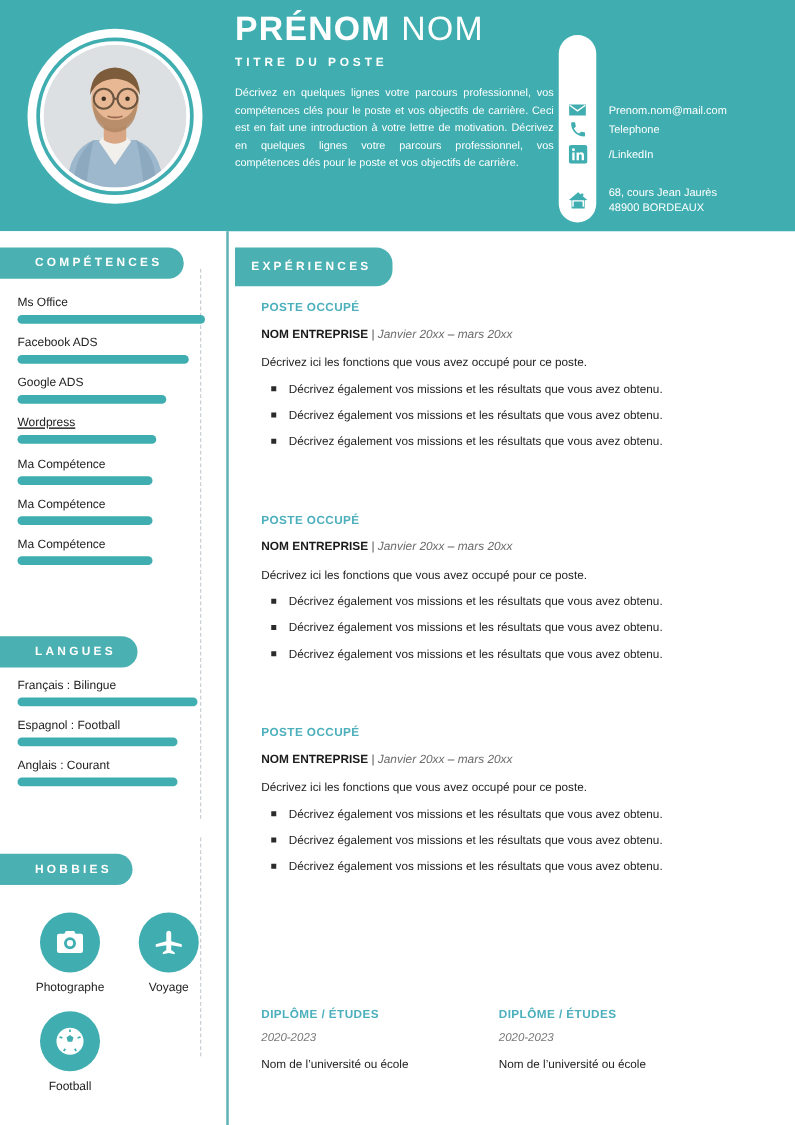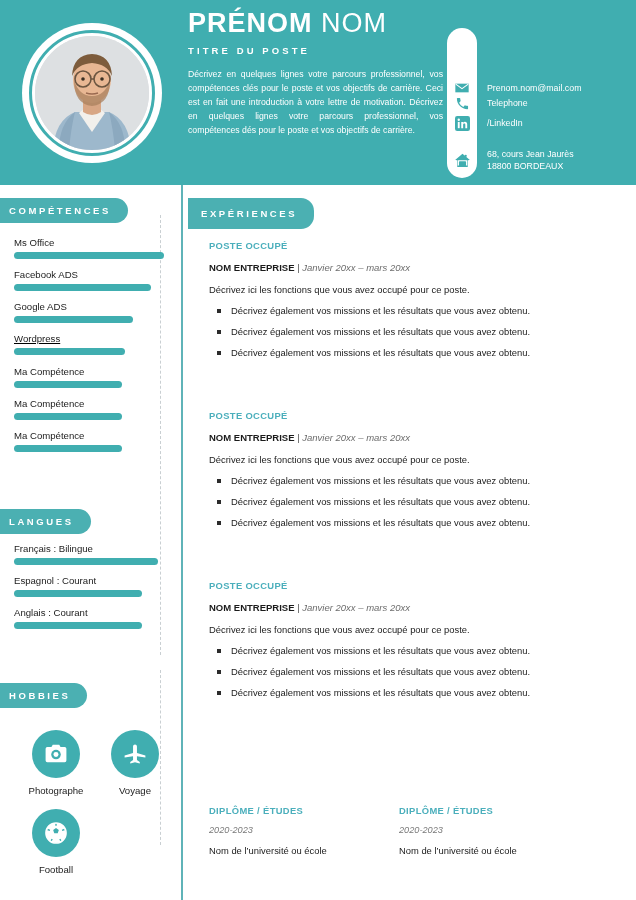--- a/index.html
+++ b/index.html
@@ -62,21 +62,21 @@
   .dashed-div2 {
     position:absolute; left:160px; top:485px; width:0; height:175px;
     border-left:1px dashed #c9cfd2;
   }
   .pill-l {
     position:absolute; left:0; height:25px; background:#4BB0B2;
     border-radius:0 13px 13px 0; display:flex; align-items:center;
   }
   .pill-l span {
     color:#ffffff; font-size:9.5px; font-weight:bold;
-    letter-spacing:2.6px; padding-left:9px; padding-right:17px;
+    letter-spacing:2.6px; padding-left:9px; padding-right:17px;margin-left:19px;
   }
 
   .skill { position:absolute; left:14px; width:150px; }
   .skill-name { font-size:9.6px; color:#222; margin-bottom:4px; }
   .bar-bg { height:7px; }
   .bar { height:7px; background:#40AEB0; border-radius:4px; }
 
   
   .hob { position:absolute; width:60px; text-align:center; }
   .hob-circ {
@@ -204,21 +204,21 @@
 
     <div class="contact-row r3">
       <span class="c-ico">
         <svg width="17" height="17" viewBox="0 0 24 24" fill="#40AEB0">
             <path d="M12 2.6 1.6 11.2h3V21h14.8v-9.8h3L12 2.6zm0 3.1 6.6 5.5V19H5.4v-7.8L12 5.7z"></path>
             <path d="M12 4 3 11.6h18z"></path>
             <rect x="7" y="13" width="10" height="7" rx="1"></rect>
             <circle cx="16.5" cy="5.5" r="1.6"></circle>
           </svg>
       </span>
-      <span class="c-txt"><span>68, cours Jean Jaurès</span><br><span>18800 BORDEAUX</span></span>
+      <span class="c-txt"><span>68, cours Jean Jaurès</span><br><span>48900 BORDEAUX</span></span>
     </div>
   </div>
 </div>
 
 <div class="sidebar">
   <div class="dashed-div"></div>
   <div class="dashed-div2"></div>
 
   <div class="pill-l" style="top:13px;">
     <span>COMPÉTENCES</span>
@@ -271,21 +271,21 @@
     <span>LANGUES</span>
   </div>
 
   <div class="skill" style="top:358px;">
     <div class="skill-name">Français : Bilingue</div>
     <div class="bar-bg">
         <div class="bar" style="width: 96%;"></div>
       </div>
   </div>
   <div class="skill" style="top:390px;">
-    <div class="skill-name">Espagnol : Courant</div>
+    <div class="skill-name">Espagnol : Football</div>
     <div class="bar-bg">
         <div class="bar" style="width: 85%;"></div>
       </div>
   </div>
   <div class="skill" style="top:422px;">
     <div class="skill-name">Anglais : Courant</div>
     <div class="bar-bg">
         <div class="bar" style="width: 85%;"></div>
       </div>
   </div>

